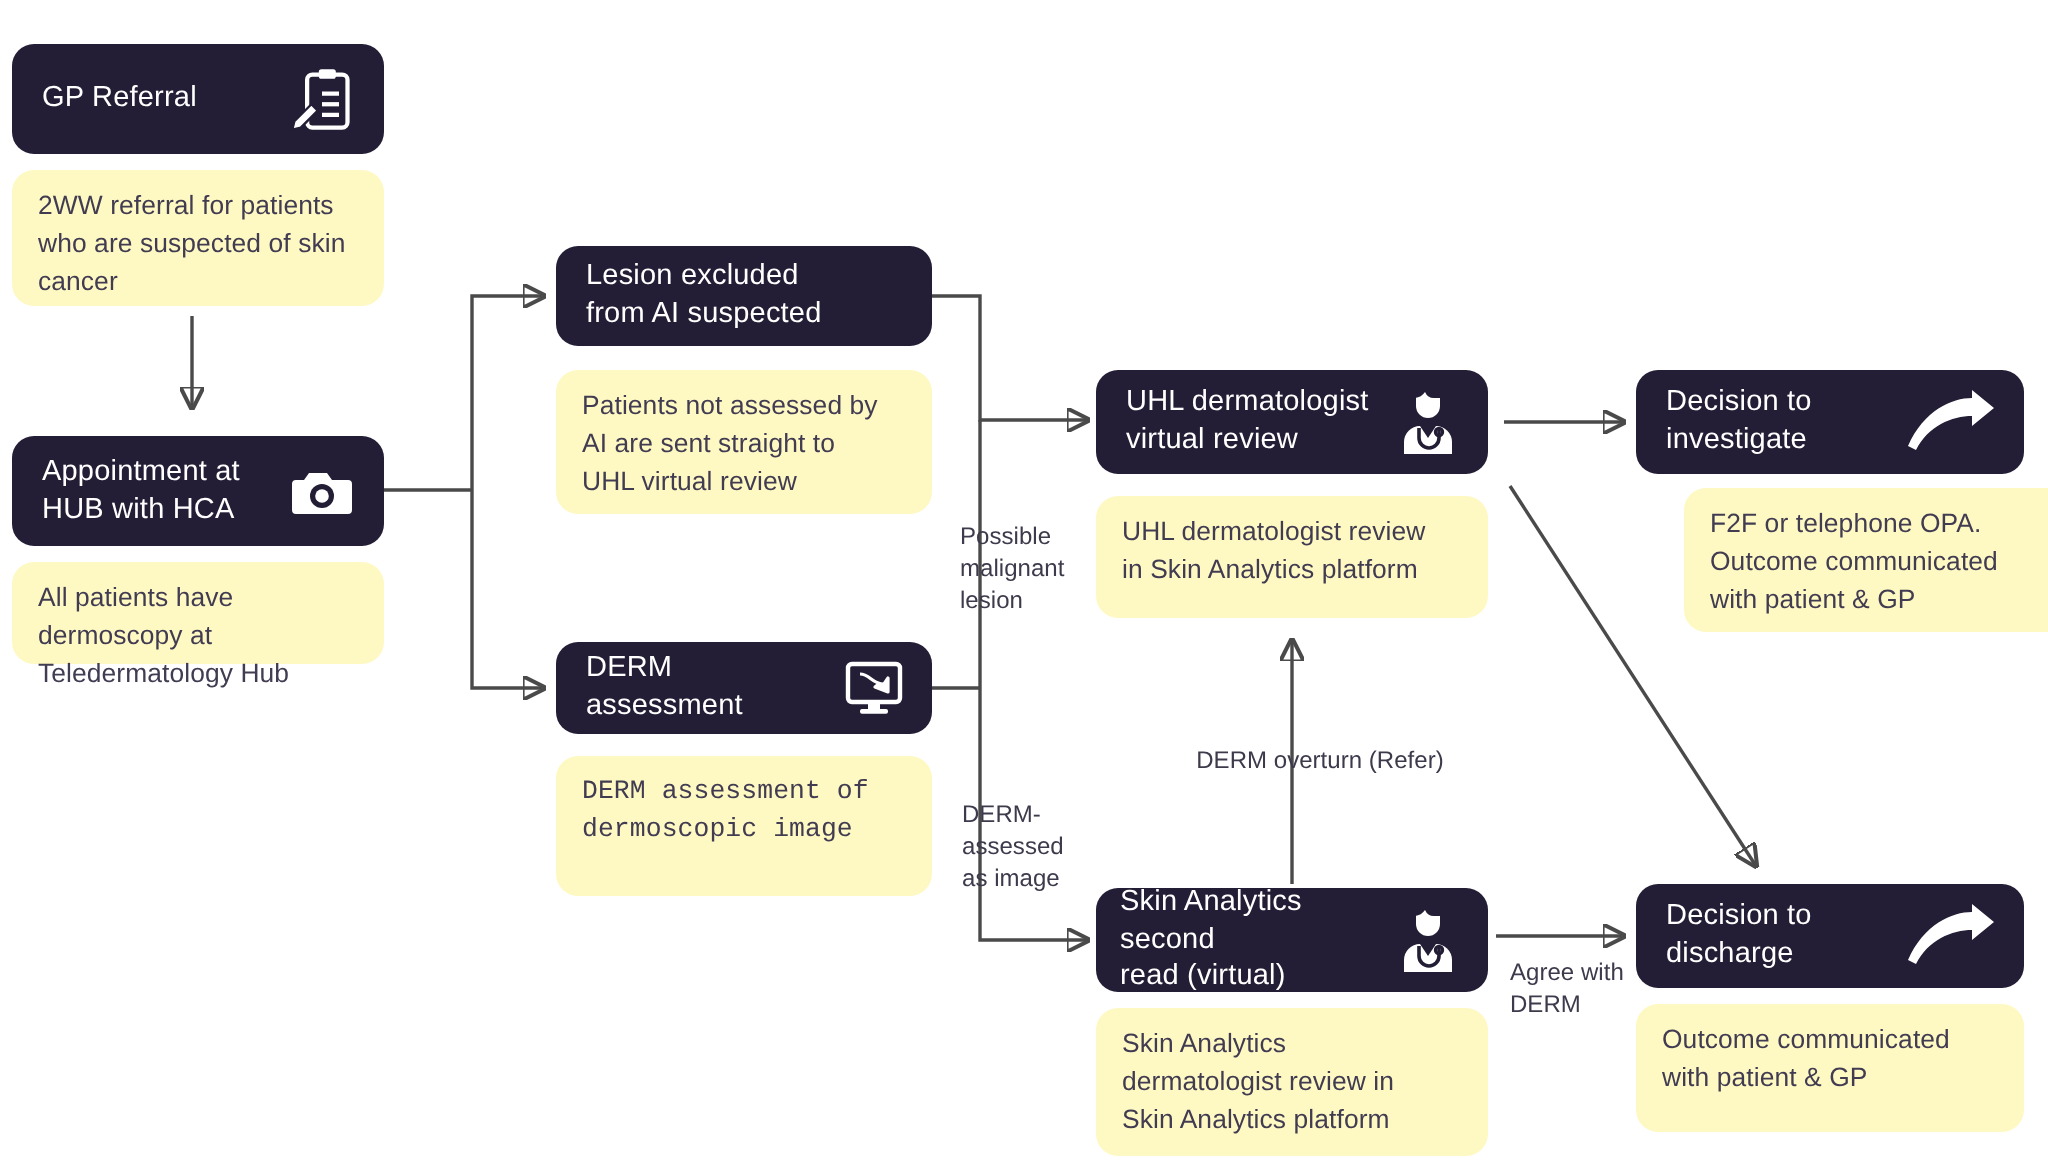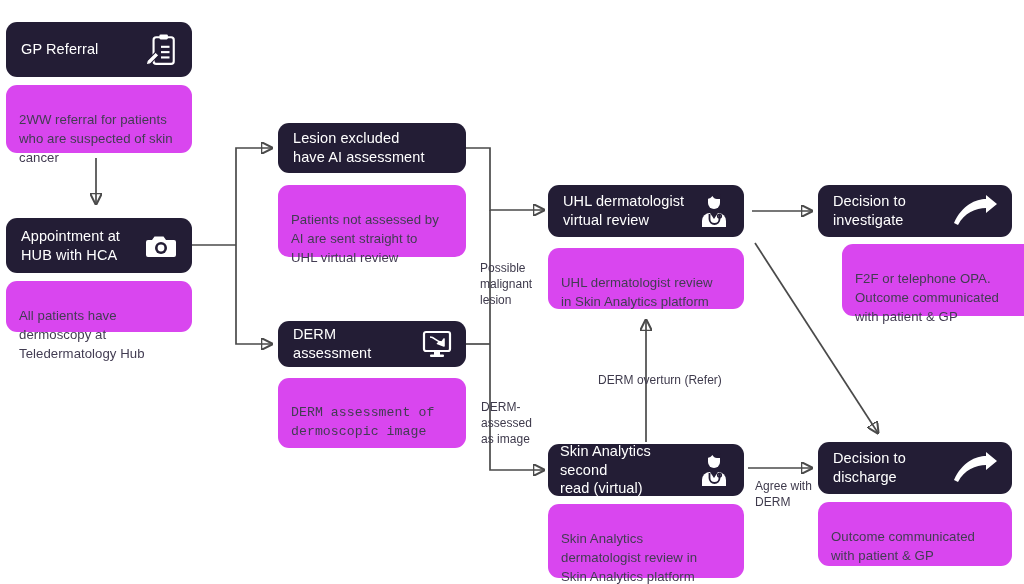--- a/index.html
+++ b/index.html
@@ -38,24 +38,24 @@
   .node .node-icon {
     flex: 0 0 auto;
     display: flex;
     align-items: center;
     justify-content: center;
     margin-left: 10px;
   }
   .note {
     position: absolute;
     box-sizing: border-box;
-    background: #d946ef;
+    background: #fef9c3;
     color: #423c52;
     border-radius: 11px;
-    padding: 25px 13px;
+    padding: 8px 13px;
     font-size: 13.2px;
     line-height: 1.44;
     white-space: pre-line;
     letter-spacing: 0.05px;
   }
   .edge-label {
     position: absolute;
     color: #3e3a4c;
     font-size: 12px;
     line-height: 1.35;
@@ -136,21 +136,21 @@
         <circle cx="17" cy="16" r="3.4" fill="#fff"></circle>
       </svg>
     </span>
   </div>
   <div class="note" style="left:6px; top:281px; width:186px; height:51px;">All patients have
 dermoscopy at
 Teledermatology Hub</div>
 
   <div class="node" style="left:278px; top:123px; width:188px; height:50px;">
     <span class="node-label">Lesion excluded
-have AI assessment</span>
+from AI suspected</span>
   </div>
   <div class="note" style="left:278px; top:185px; width:188px; height:72px;">Patients not assessed by
 AI are sent straight to
 UHL virtual review</div>
 
   <div class="node" style="left:278px; top:321px; width:188px; height:46px;">
     <span class="node-label">DERM assessment</span>
     <span class="node-icon">
       <svg width="30" height="28" viewBox="0 0 30 28">
         <rect x="2" y="2" width="26" height="19" rx="2" fill="none" stroke="#fff" stroke-width="2.2"></rect>

